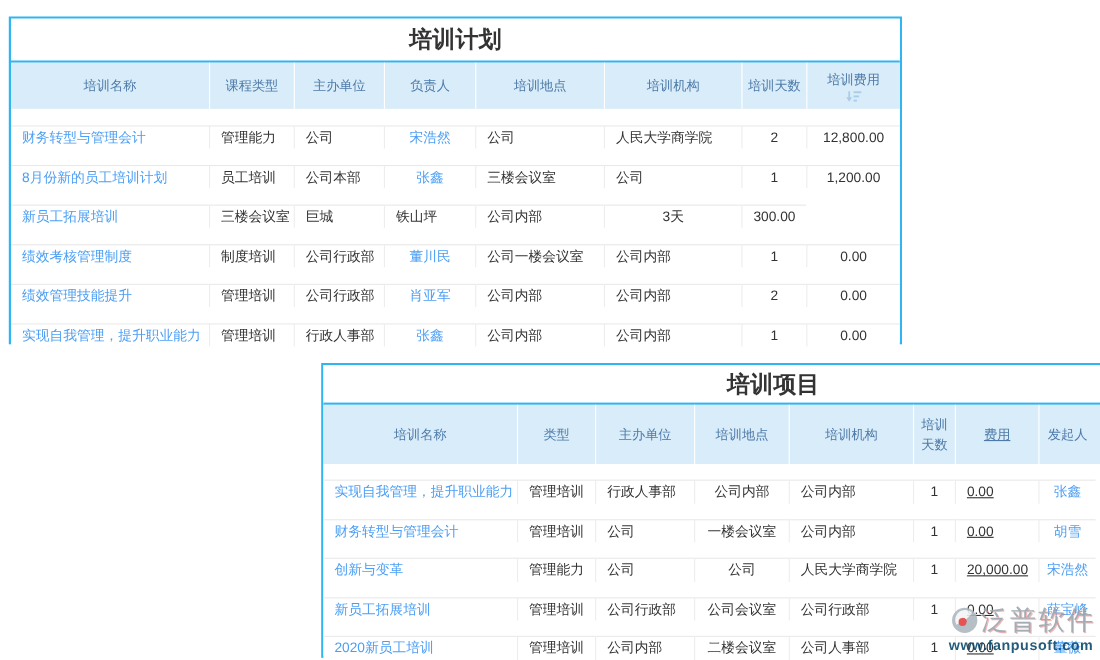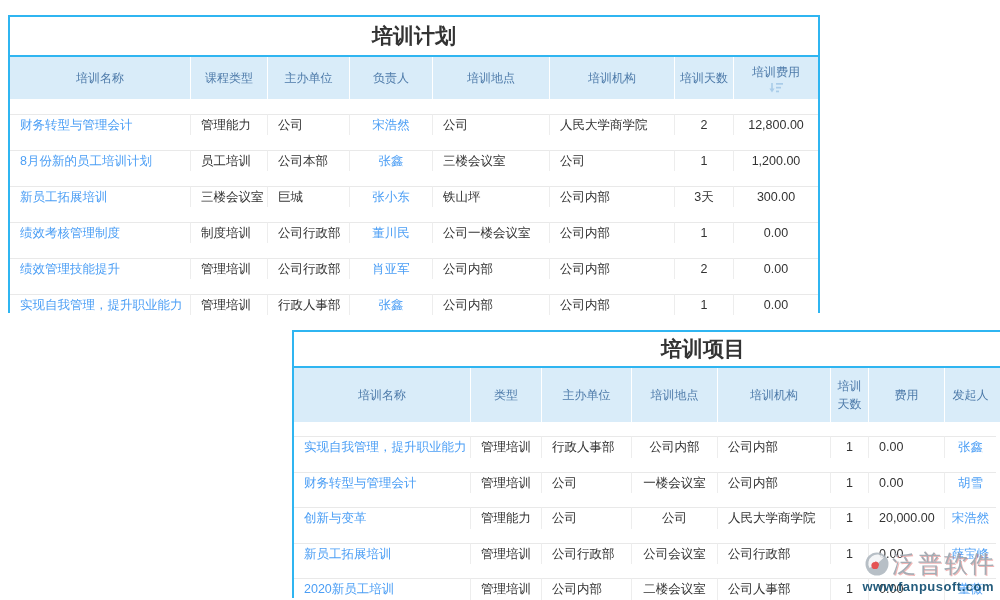--- a/index.html
+++ b/index.html
@@ -53,21 +53,21 @@
   .proj{left:292px;top:330px;width:822px;height:268px;}
   .proj .panel-title{height:36px;}
   .proj .thead{height:54px;}
   .proj .tr{height:35.5px;}
   .proj .th:nth-child(1),.proj .td:nth-child(1){width:176px;}
   .proj .th:nth-child(2),.proj .td:nth-child(2){width:71px;}
   .proj .th:nth-child(3),.proj .td:nth-child(3){width:90px;}
   .proj .th:nth-child(4),.proj .td:nth-child(4){width:86px;}
   .proj .th:nth-child(5),.proj .td:nth-child(5){width:113px;}
   .proj .th:nth-child(6),.proj .td:nth-child(6){width:38px;padding:2px 4px;}
-  .proj .th:nth-child(7),.proj .td:nth-child(7){width:76px;}
+  .proj .th:nth-child(7),.proj .td:nth-child(7){width:76px;text-decoration:underline;}
   .proj .th:nth-child(8),.proj .td:nth-child(8){width:52px;padding:2px 4px;}
 
   .sort-icon{margin-top:1px;line-height:0;}
 
   
   .watermark{
     position:absolute;right:4px;top:548px;z-index:10;
     display:flex;flex-direction:column;align-items:flex-end;pointer-events:none;
   }
   .wm-top{display:flex;align-items:center;gap:2px;opacity:.88;}
@@ -138,21 +138,20 @@
         <div class="td ac link">张鑫</div>
         <div class="td al">三楼会议室</div>
         <div class="td al">公司</div>
         <div class="td ac">1</div>
         <div class="td ac">1,200.00</div>
       </div>
       <div class="tr">
         <div class="td al link">新员工拓展培训</div>
         <div class="td al">三楼会议室</div>
         <div class="td al">巨城</div>
-        <div class="td ac link">张小东</div>
         <div class="td al">铁山坪</div>
         <div class="td al">公司内部</div>
         <div class="td ac">3天</div>
         <div class="td ac">300.00</div>
       </div>
       <div class="tr">
         <div class="td al link">绩效考核管理制度</div>
         <div class="td al">制度培训</div>
         <div class="td al">公司行政部</div>
         <div class="td ac link">董川民</div>

